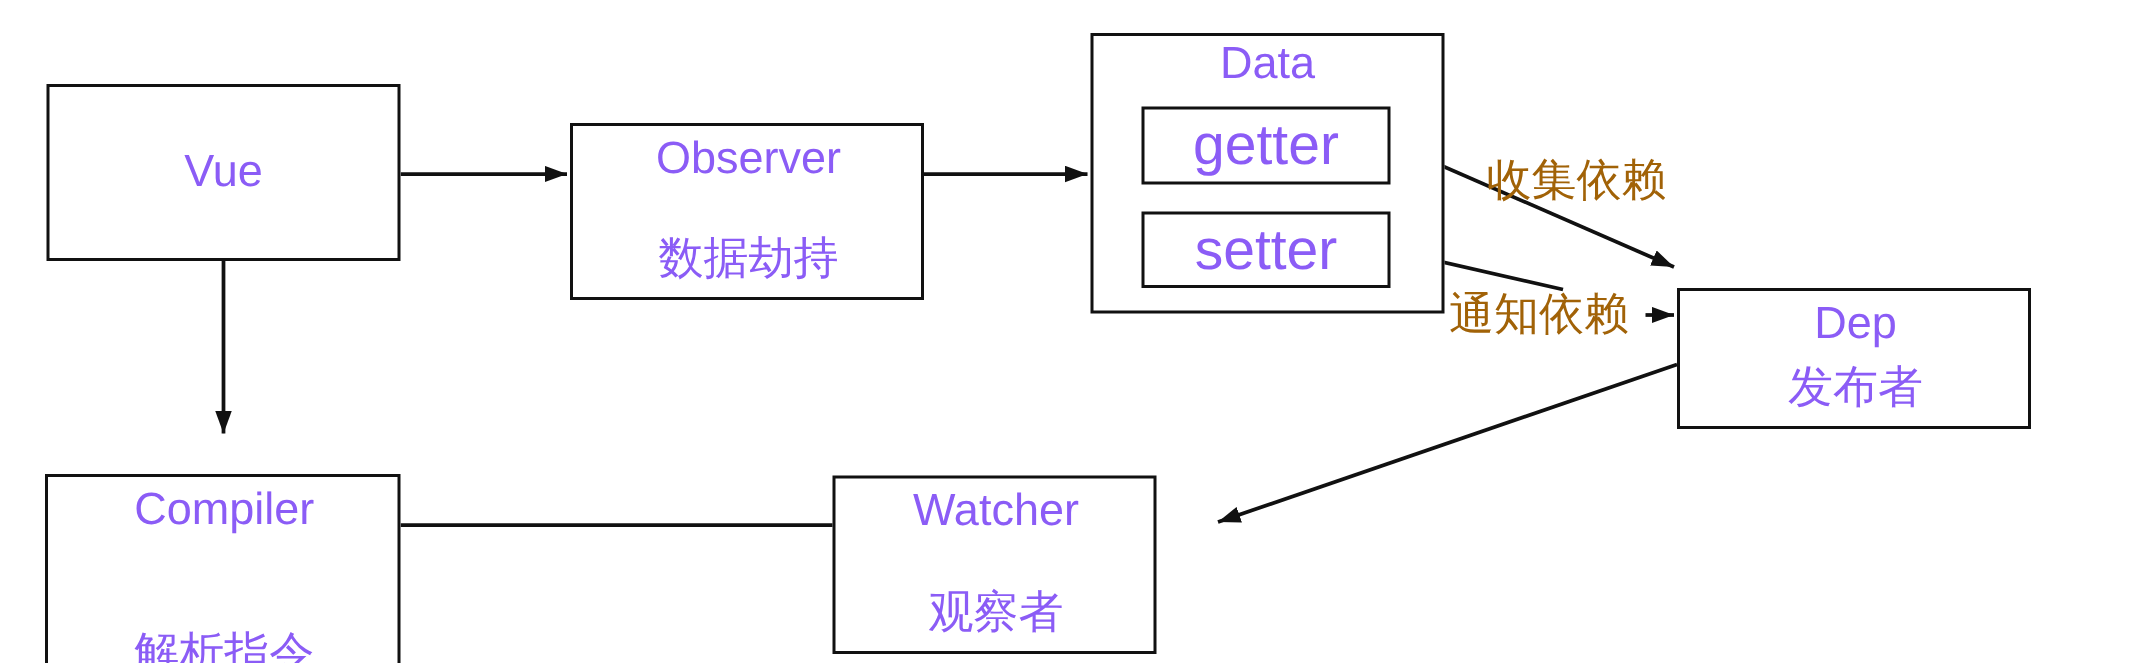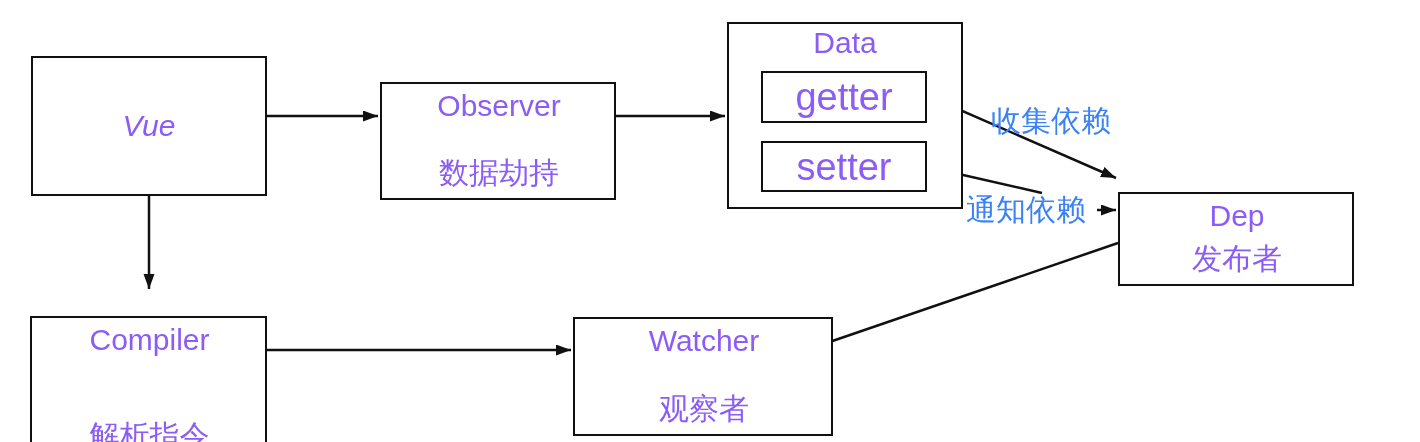--- a/index.html
+++ b/index.html
@@ -18,21 +18,21 @@
   .node-two{display:flex;flex-direction:column;justify-content:space-between;
     padding:7px 0 10px 2px;margin-top:25px;}
   .node-title-top{padding-top:4px;}
   .inner-box{
     position:absolute;box-sizing:border-box;
     border:2.5px solid #111111;background:#ffffff;
     display:flex;align-items:center;justify-content:center;
     font-size:38px;line-height:30px;
   }
   .edge-label{
-    position:absolute;font-size:30px;line-height:32px;color:#3b82f6;
+    position:absolute;font-size:30px;line-height:32px;color:#a16207;
     white-space:nowrap;background:transparent;
   }
   svg.arrows{
     position:absolute;left:0;top:0;width:1420px;height:442px;
     pointer-events:none;
   }
   svg.arrows line{stroke:#111111;stroke-width:2.5px;}
 </style>
 </head>
 <body>
@@ -46,21 +46,21 @@
   <line x1="267" y1="116" x2="378" y2="116" marker-end="url(#arw)"></line>
   <line x1="616" y1="116" x2="725" y2="116" marker-end="url(#arw)"></line>
   <line x1="149" y1="174" x2="149" y2="289" marker-end="url(#arw)"></line>
   <line x1="267" y1="350" x2="571" y2="350" marker-end="url(#arw)"></line>
   <line x1="928" y1="96" x2="1116" y2="178" marker-end="url(#arw)"></line>
   <line x1="928" y1="167" x2="1042" y2="193"></line>
   <line x1="1097" y1="210" x2="1116" y2="210" marker-end="url(#arw)"></line>
   <line x1="1118" y1="243" x2="812" y2="348" marker-end="url(#arw)"></line>
 </svg>
 
-<div class="node node-one" style="left:31px;top:56px;width:236px;height:140px;font-style:italic;">
+<div class="node node-one" style="left:31px;top:56px;width:236px;height:118px;">
   <span>Vue</span>
 </div>
 
 <div class="node node-two" style="left:380px;top:57px;width:236px;height:118px;">
   <span>Observer</span>
   <span>数据劫持</span>
 </div>
 
 <div class="node" style="left:727px;top:22px;width:236px;height:187px;">
   <div class="node-title-top">Data</div>
@@ -75,19 +75,19 @@
 <div class="node node-two" style="left:1118px;top:167px;width:236px;height:94px;">
   <span>Dep</span>
   <span>发布者</span>
 </div>
 
 <div class="node node-two" style="left:30px;top:291px;width:237px;height:147px;">
   <span>Compiler</span>
   <span>解析指令</span>
 </div>
 
-<div class="node node-two" style="left:573px;top:292px;width:260px;height:119px;">
+<div class="node node-two" style="left:555px;top:292px;width:216px;height:119px;">
   <span>Watcher</span>
   <span>观察者</span>
 </div>
 
 <div class="edge-label" style="left:991px;top:105px;">收集依赖</div>
 <div class="edge-label" style="left:966px;top:194px;">通知依赖</div>
 
 </body></html>

